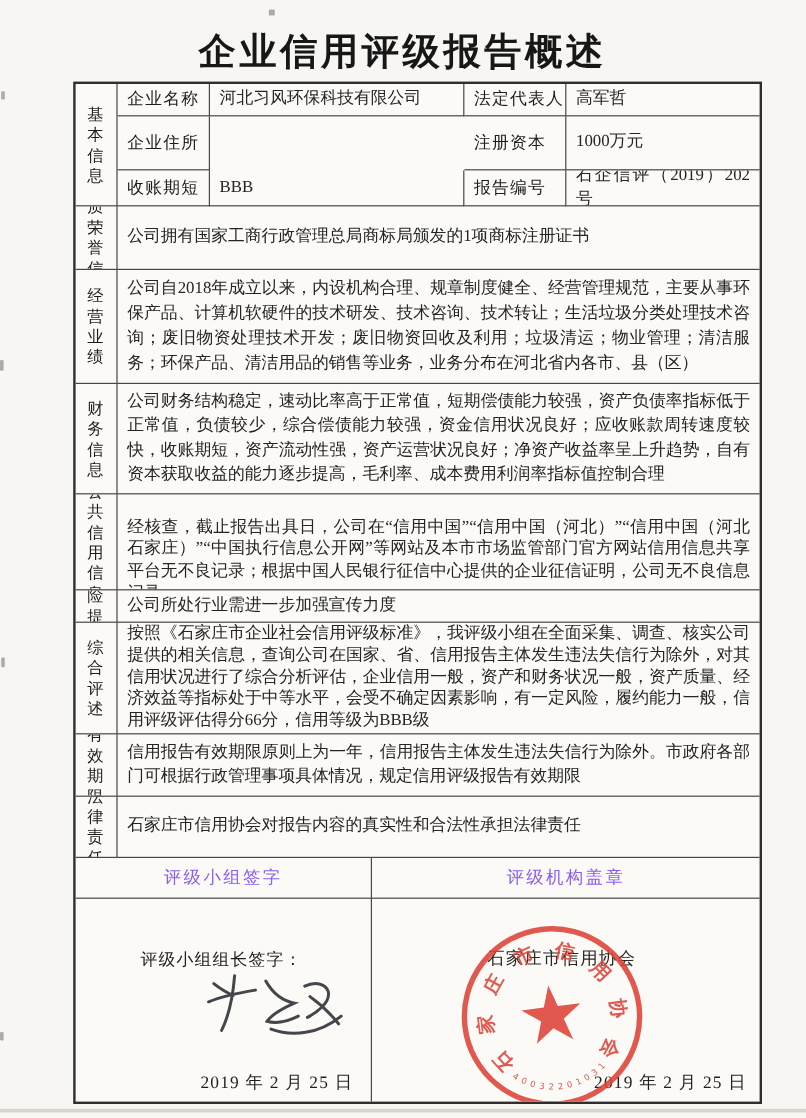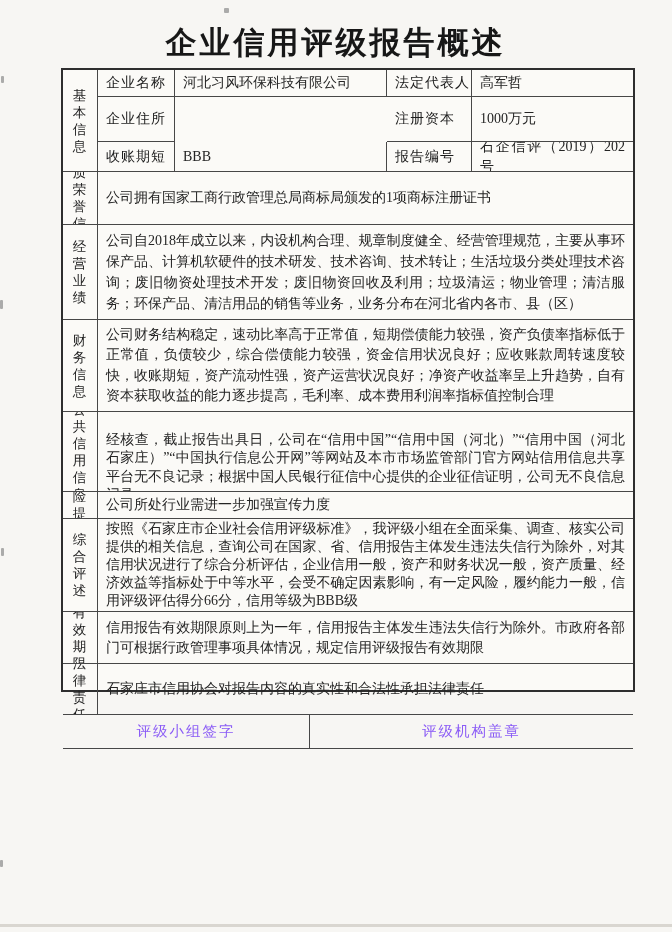--- a/index.html
+++ b/index.html
@@ -8,21 +8,21 @@
     background:#f7f6f3;
     font-family:"Liberation Serif","DejaVu Serif",serif;
     color:#222;
   }
   .page-title{
     position:absolute;top:22px;left:0;width:643px;text-align:center;
     font-size:31px;font-weight:bold;letter-spacing:3px;color:#171717;
     padding-left:28px;box-sizing:border-box;
   }
   .doc-table{
-    position:absolute;left:61px;top:68px;width:574px;height:624px;
+    position:absolute;left:61px;top:68px;width:574px;height:852px;
     box-sizing:border-box;border:2px solid #2e2e2e;
     display:grid;
     grid-template-columns:35px 77px 135px 77px 85px 1fr;
     grid-template-rows:27px 45px 30px 53px 95px 92px 80px 27px 93px 52px 51px 34px 1fr;
     background:#fbfaf7;
   }
   .tcell{
     border-right:1px solid #474747;border-bottom:1px solid #474747;
     overflow:hidden;display:flex;align-items:center;
     box-sizing:border-box;

